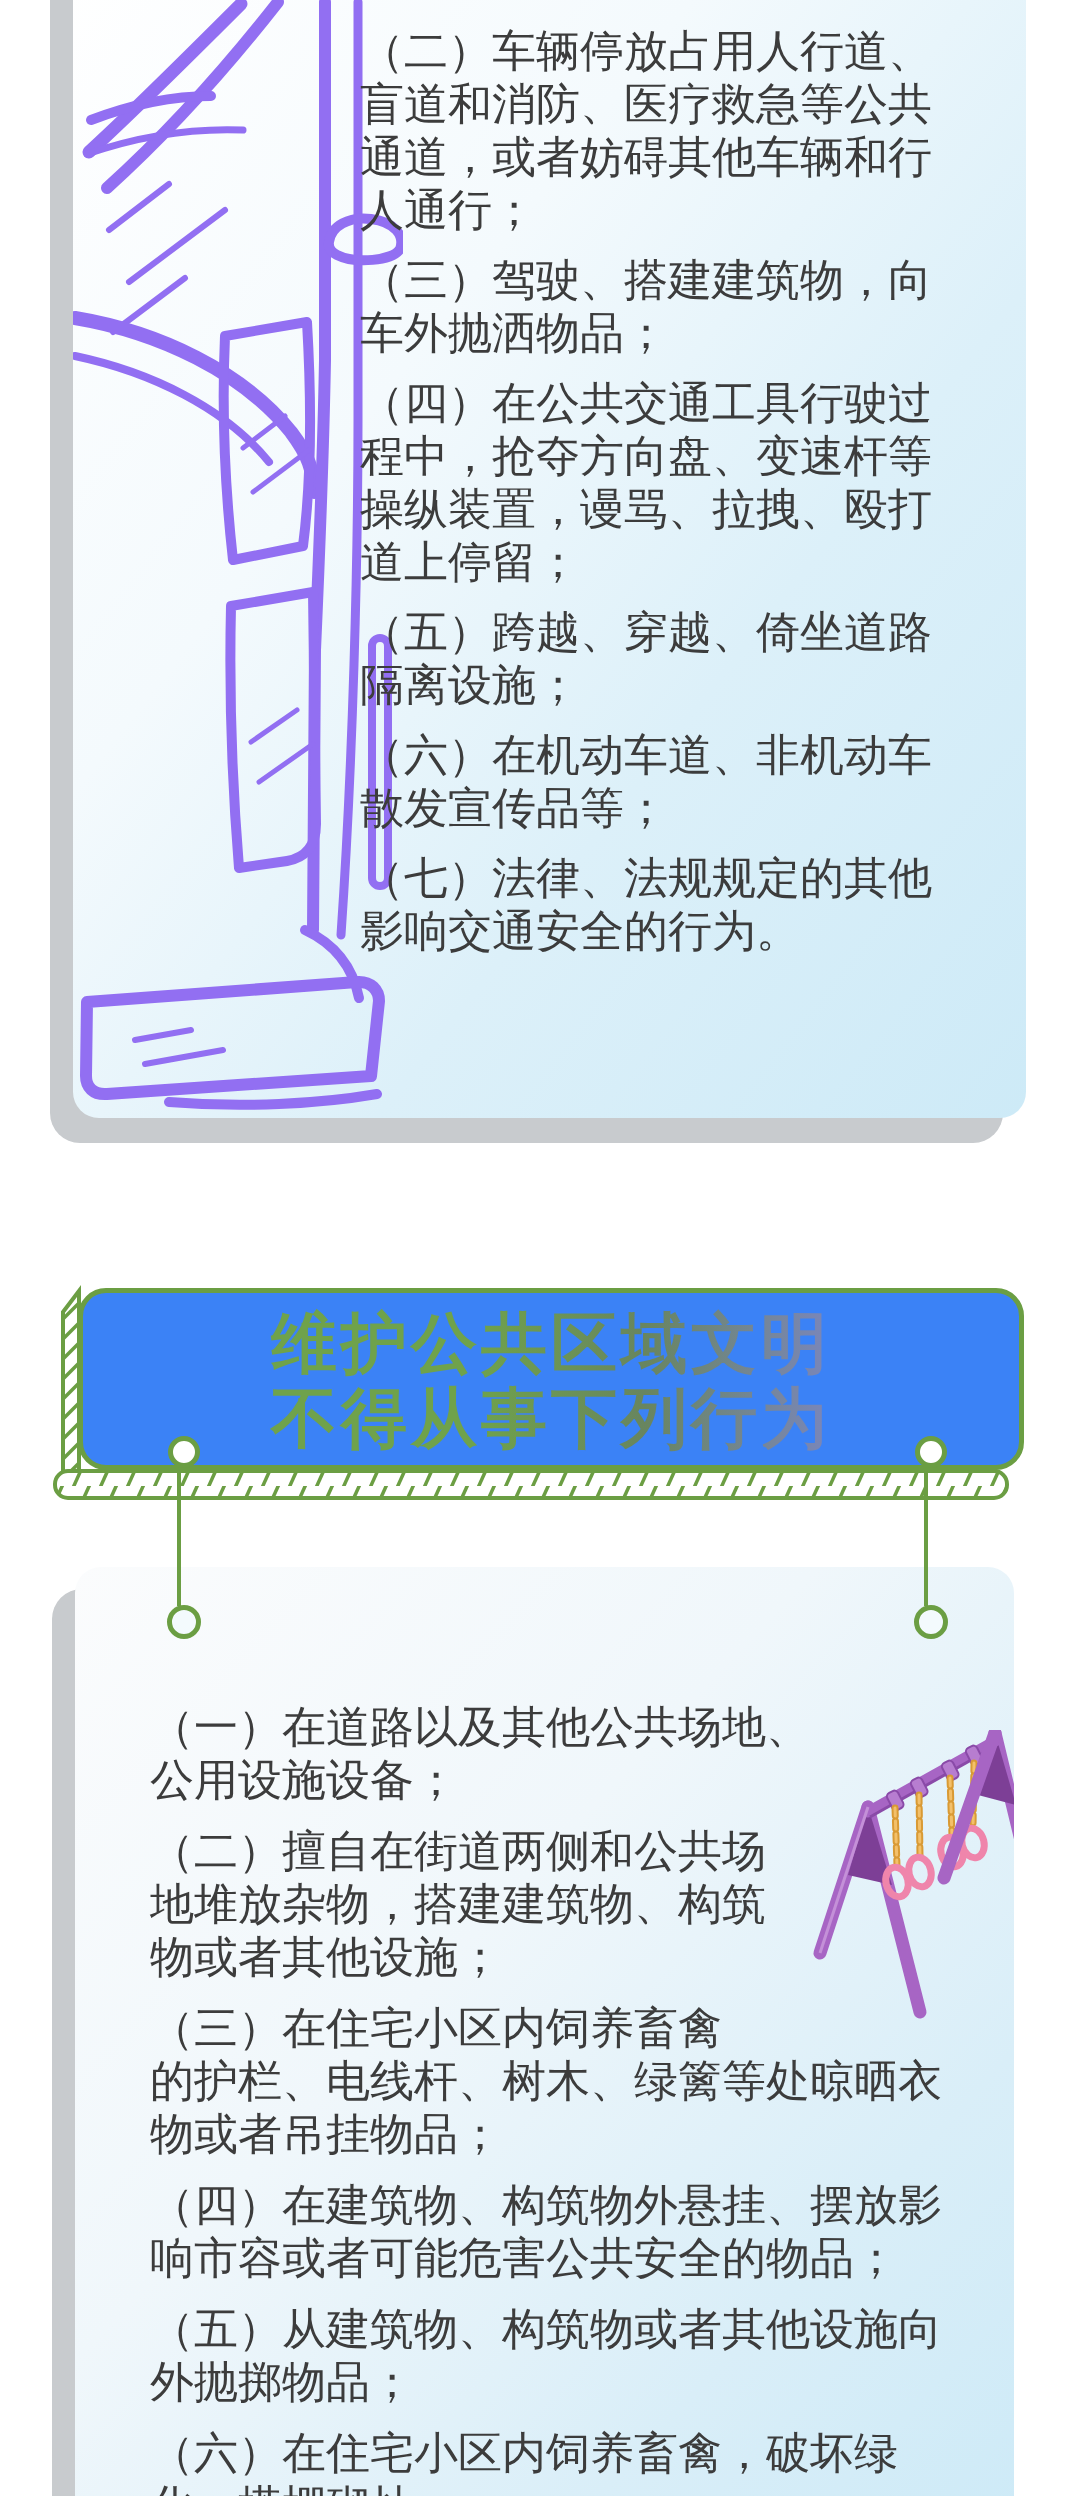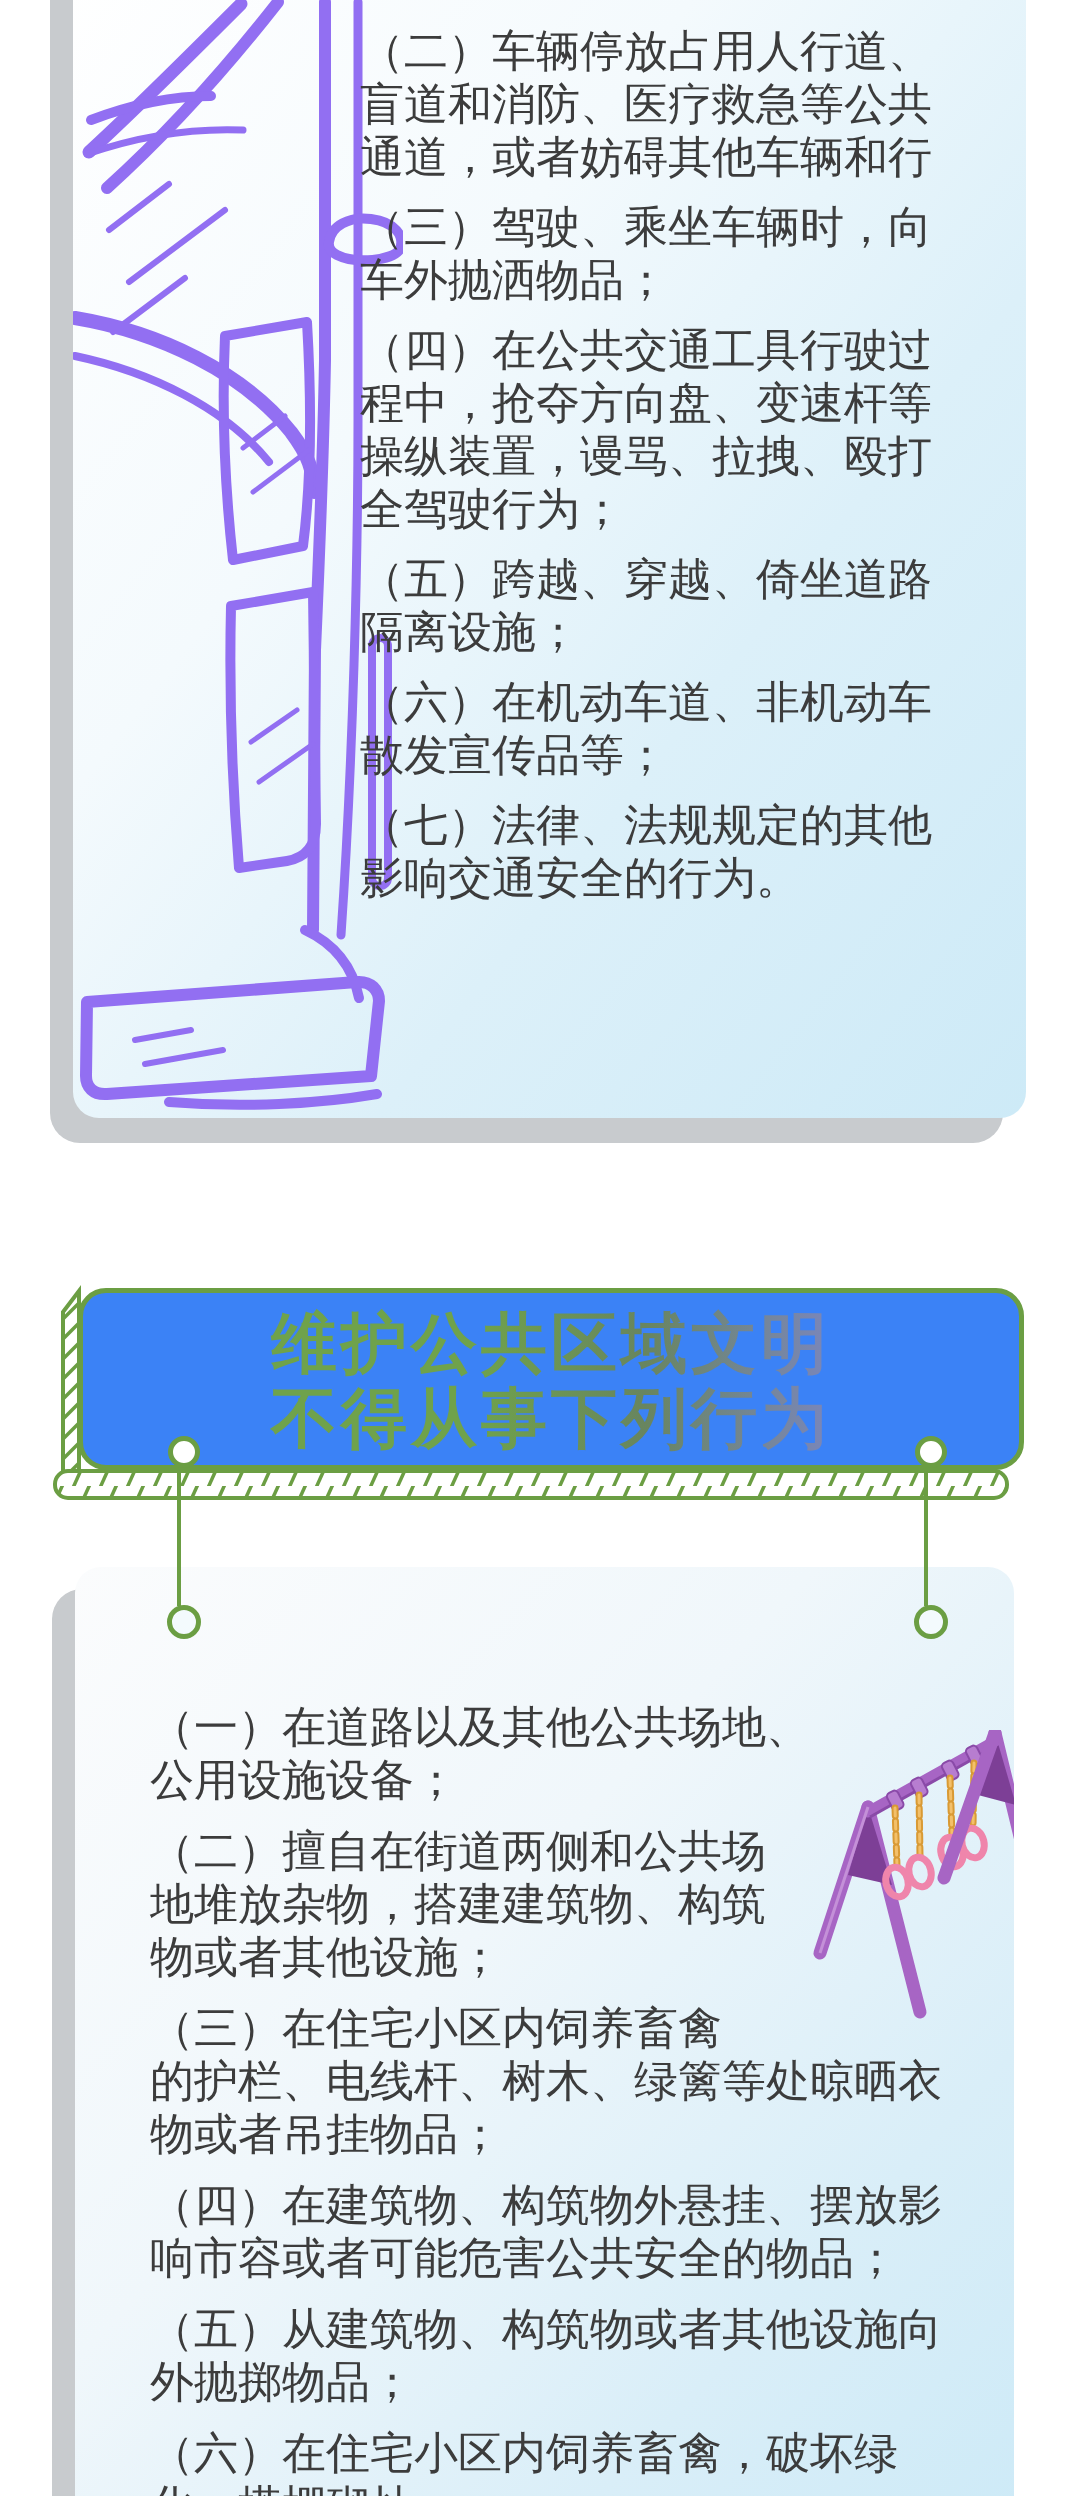--- a/index.html
+++ b/index.html
@@ -90,30 +90,31 @@
           <path d="M72 1064 L150 1050" stroke-width="6"></path>
           <path d="M96 1102 C170 1108 246 1104 304 1094" stroke-width="10"></path>
         </g>
       </svg>
 
       <div class="text-col">
           <p class="item">
             <span class="line">（二）车辆停放占用人行道、</span>
             <span class="line">盲道和消防、医疗救急等公共</span>
             <span class="line">通道，或者妨碍其他车辆和行</span>
-          </p>
-          <p class="item">
-            <span class="line">（三）驾驶、乘坐车辆时，向</span>
+            <span class="line">人通行；</span>
+          </p>
+          <p class="item">
+            <span class="line">（三）驾驶、搭建建筑物，向</span>
             <span class="line">车外抛洒物品；</span>
           </p>
           <p class="item">
             <span class="line">（四）在公共交通工具行驶过</span>
             <span class="line">程中，抢夺方向盘、变速杆等</span>
             <span class="line">操纵装置，谩骂、拉拽、殴打</span>
-            <span class="line">全驾驶行为；</span>
+            <span class="line">道上停留；</span>
           </p>
           <p class="item">
             <span class="line">（五）跨越、穿越、倚坐道路</span>
             <span class="line">隔离设施；</span>
           </p>
           <p class="item">
             <span class="line">（六）在机动车道、非机动车</span>
             <span class="line">散发宣传品等；</span>
           </p>
           <p class="item">

